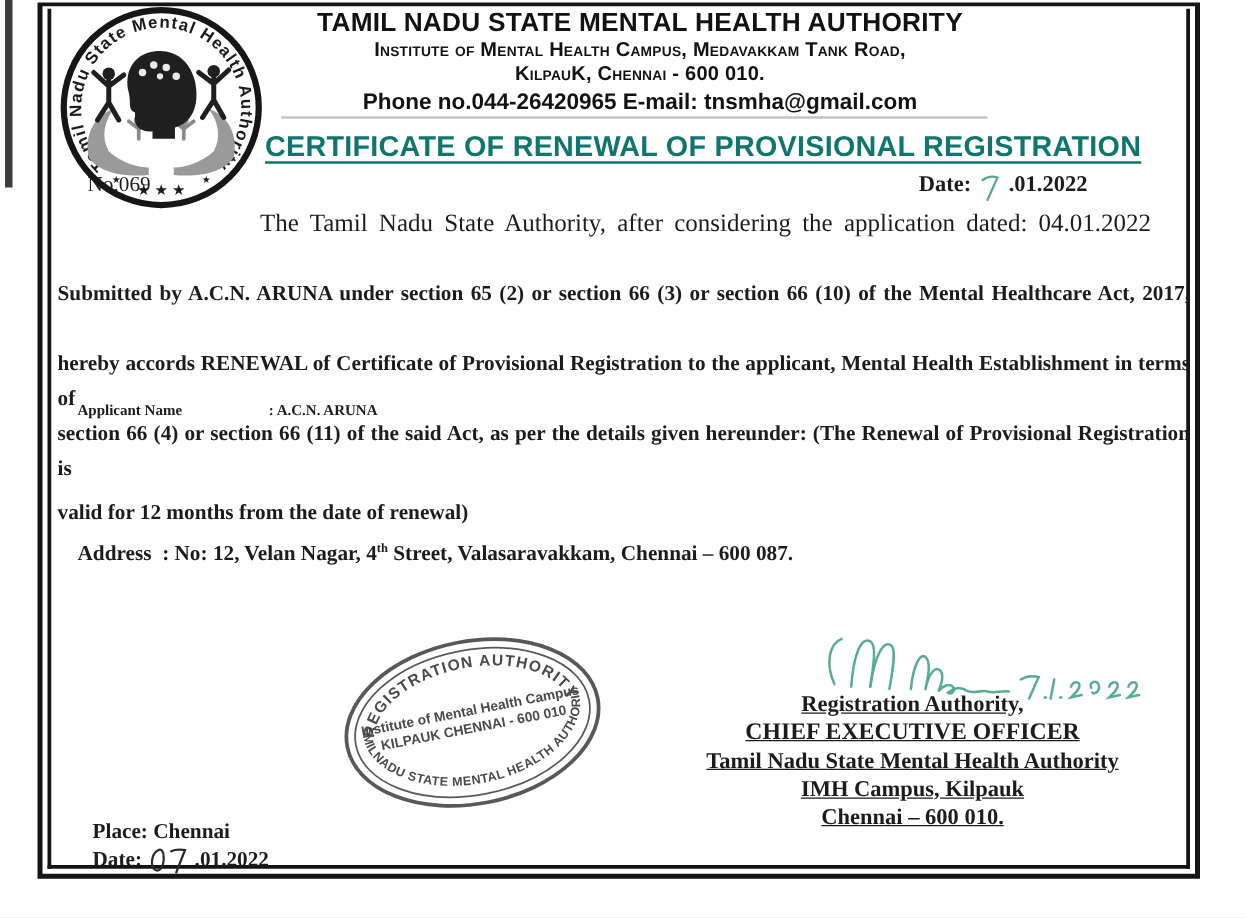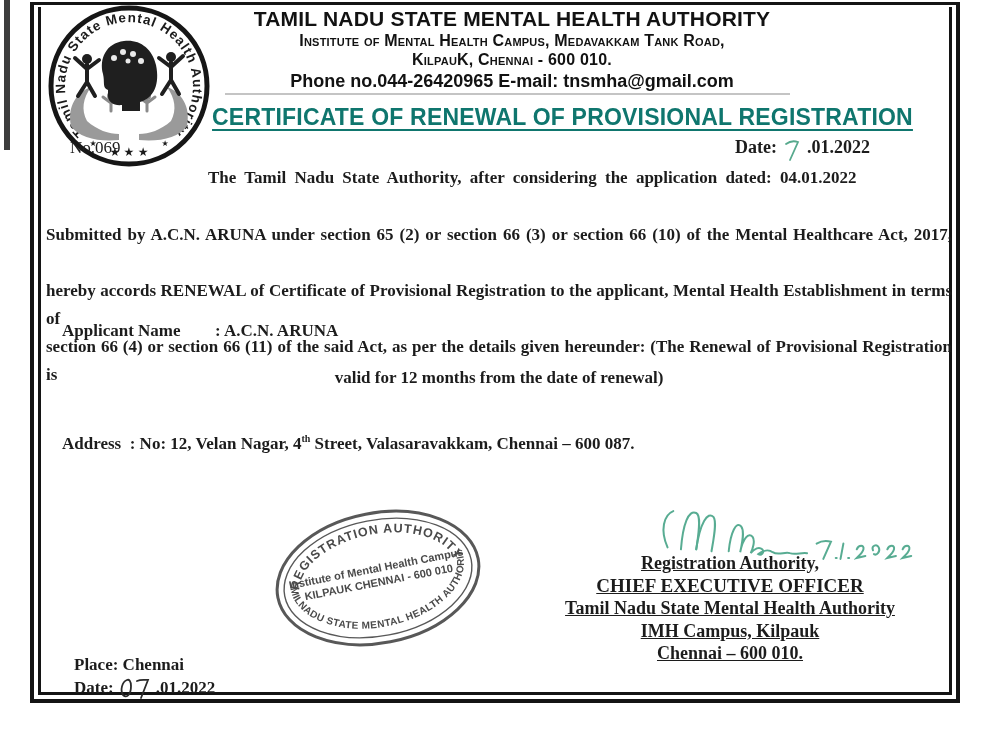--- a/index.html
+++ b/index.html
@@ -19,27 +19,27 @@
   .h-rule{left:225px;top:93px;width:565px;height:2px;background:#c4c4c4;}
 
   .title{left:190px;top:104px;width:745px;text-align:center;font-family:"Liberation Sans",sans-serif;
          font-weight:bold;font-size:23px;color:#0f766e;letter-spacing:.2px;
          text-decoration:underline;text-underline-offset:4px;text-decoration-thickness:2px;}
 
   .cert-no{left:50px;top:138px;font-size:17px;font-weight:normal;margin-left:20px;}
   .date-row{left:735px;top:137px;font-size:18px;font-weight:bold;display:flex;align-items:flex-start;gap:6px;}
   .hand7{margin-top:1px;}
 
-  .intro{left:208px;top:168px;font-size:17px;font-weight:bold;word-spacing:4px;}
+  .intro{left:208px;top:168px;font-size:20px;font-weight:normal;word-spacing:4px;}
 
   .para{left:46px;top:196px;width:906px;font-size:17px;font-weight:bold;}
   .jline{text-align:justify;text-align-last:justify;height:31px;line-height:28px;margin-top:25px;}
-  .lline{text-align:center;height:31px;line-height:28px;}
-
-  .applicant{left:62px;top:321px;font-size:17px;font-weight:bold;}
+  .lline{text-align:left;height:31px;line-height:28px;margin-top:32px;}
+
+  .applicant{left:62px;top:321px;font-size:12px;font-weight:bold;}
   .applicant .lbl{display:inline-block;width:153px;}
   .estab{left:55px;top:354px;font-size:17px;font-weight:bold;line-height:23px;}
   .estab-l2{margin-left:307px;}
   .address{left:62px;top:433px;font-size:17px;font-weight:bold;}
   .address sup{font-size:10px;}
 
   .stamp{left:268px;top:501px;width:220px;height:154px;transform:rotate(-11deg);}
   .sig-svg{left:658px;top:505px;width:258px;height:60px;}
   .sig-block{left:545px;top:552px;width:370px;text-align:center;font-size:18px;font-weight:bold;line-height:22.5px;text-decoration:underline;}
   .sig-block .ceo{font-size:19px;}

